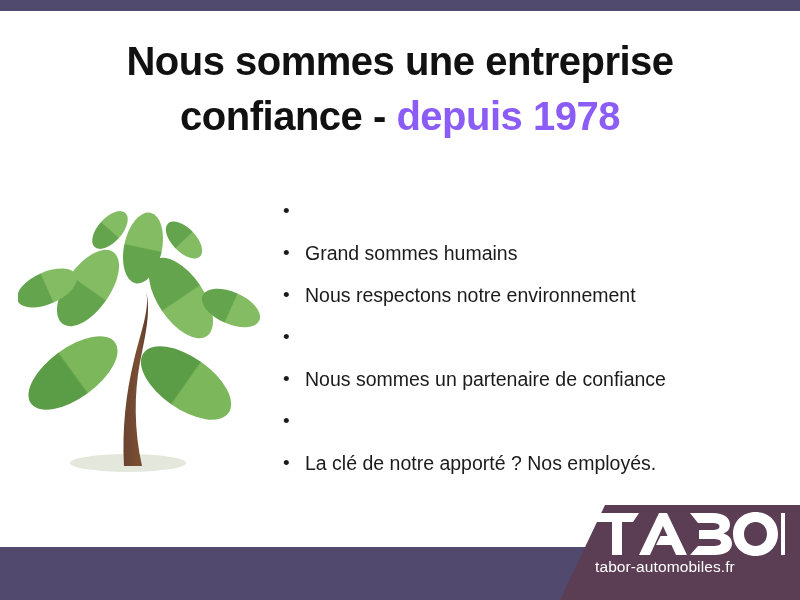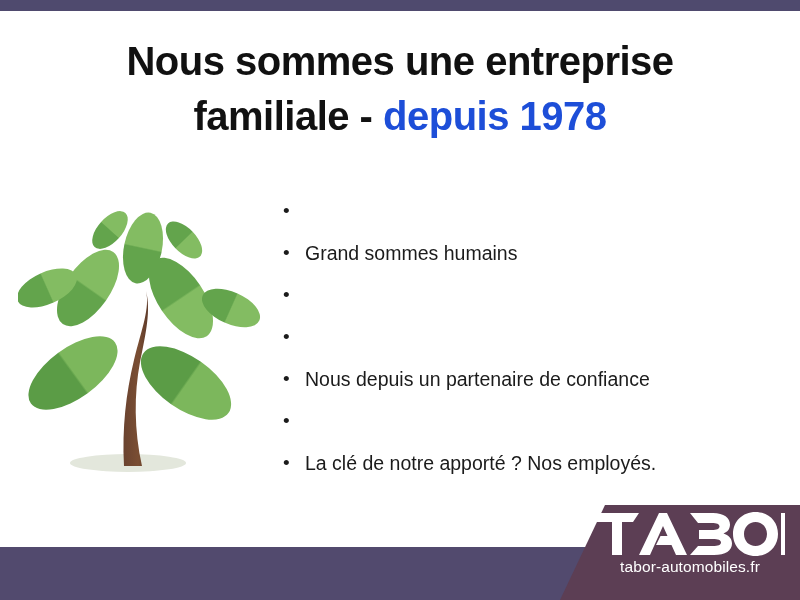--- a/index.html
+++ b/index.html
@@ -41,21 +41,21 @@
     top: 34px;
     width: 800px;
     text-align: center;
     font-size: 40px;
     font-weight: bold;
     line-height: 1.37;
     letter-spacing: -0.5px;
     color: #111111;
   }
   .headline .accent {
-    color: #1d4ed8;
+    color: #8b5cf6;
   }
   
   .bullets {
     position: absolute;
     left: 283px;
     top: 190px;
     width: 500px;
   }
   .bullet-row {
     display: flex;
@@ -91,21 +91,20 @@
     left: 595px;
     top: 512px;
     width: 190px;
     height: 44px;
   }
   .logo-tagline {
     position: absolute;
     left: 595px;
     top: 558px;
     width: 190px;
-    text-align: center;
     color: #ffffff;
     font-size: 15.5px;
     letter-spacing: 0.1px;
   }
   
   .tree {
     position: absolute;
     left: 18px;
     top: 178px;
     width: 255px;
@@ -156,40 +155,41 @@
         <ellipse cx="213" cy="130" rx="31" ry="16" transform="rotate(24 213 130)" fill="url(#lg1)"></ellipse>
         <ellipse cx="125" cy="70" rx="36" ry="19" transform="rotate(-78 125 70)" fill="url(#lg1)"></ellipse>
         <ellipse cx="92" cy="52" rx="23" ry="12" transform="rotate(-48 92 52)" fill="url(#lg1)"></ellipse>
         <ellipse cx="166" cy="62" rx="23" ry="12" transform="rotate(46 166 62)" fill="url(#lg1)"></ellipse>
       </g>
     </svg>
   </div>
 
   <div class="headline">
     <div>Nous sommes une entreprise</div>
-    <div><span>familiale - </span><span class="accent">depuis 1978</span></div>
+    <div><span>confiance - </span><span class="accent">depuis 1978</span></div>
   </div>
 
   <div class="bullets">
     <div class="bullet-row">
       <span class="bullet-dot">•</span>
     </div>
     <div class="bullet-row">
       <span class="bullet-dot">•</span>
       <span class="bullet-text">Grand sommes humains</span>
     </div>
     <div class="bullet-row">
       <span class="bullet-dot">•</span>
-    </div>
-    <div class="bullet-row">
-      <span class="bullet-dot">•</span>
-    </div>
-    <div class="bullet-row">
-      <span class="bullet-dot">•</span>
-      <span class="bullet-text">Nous depuis un partenaire de confiance</span>
+      <span class="bullet-text">Nous respectons notre environnement</span>
+    </div>
+    <div class="bullet-row">
+      <span class="bullet-dot">•</span>
+    </div>
+    <div class="bullet-row">
+      <span class="bullet-dot">•</span>
+      <span class="bullet-text">Nous sommes un partenaire de confiance</span>
     </div>
     <div class="bullet-row">
       <span class="bullet-dot">•</span>
     </div>
     <div class="bullet-row">
       <span class="bullet-dot">•</span>
       <span class="bullet-text">La clé de notre apporté ? Nos employés.</span>
     </div>
   </div>
 

